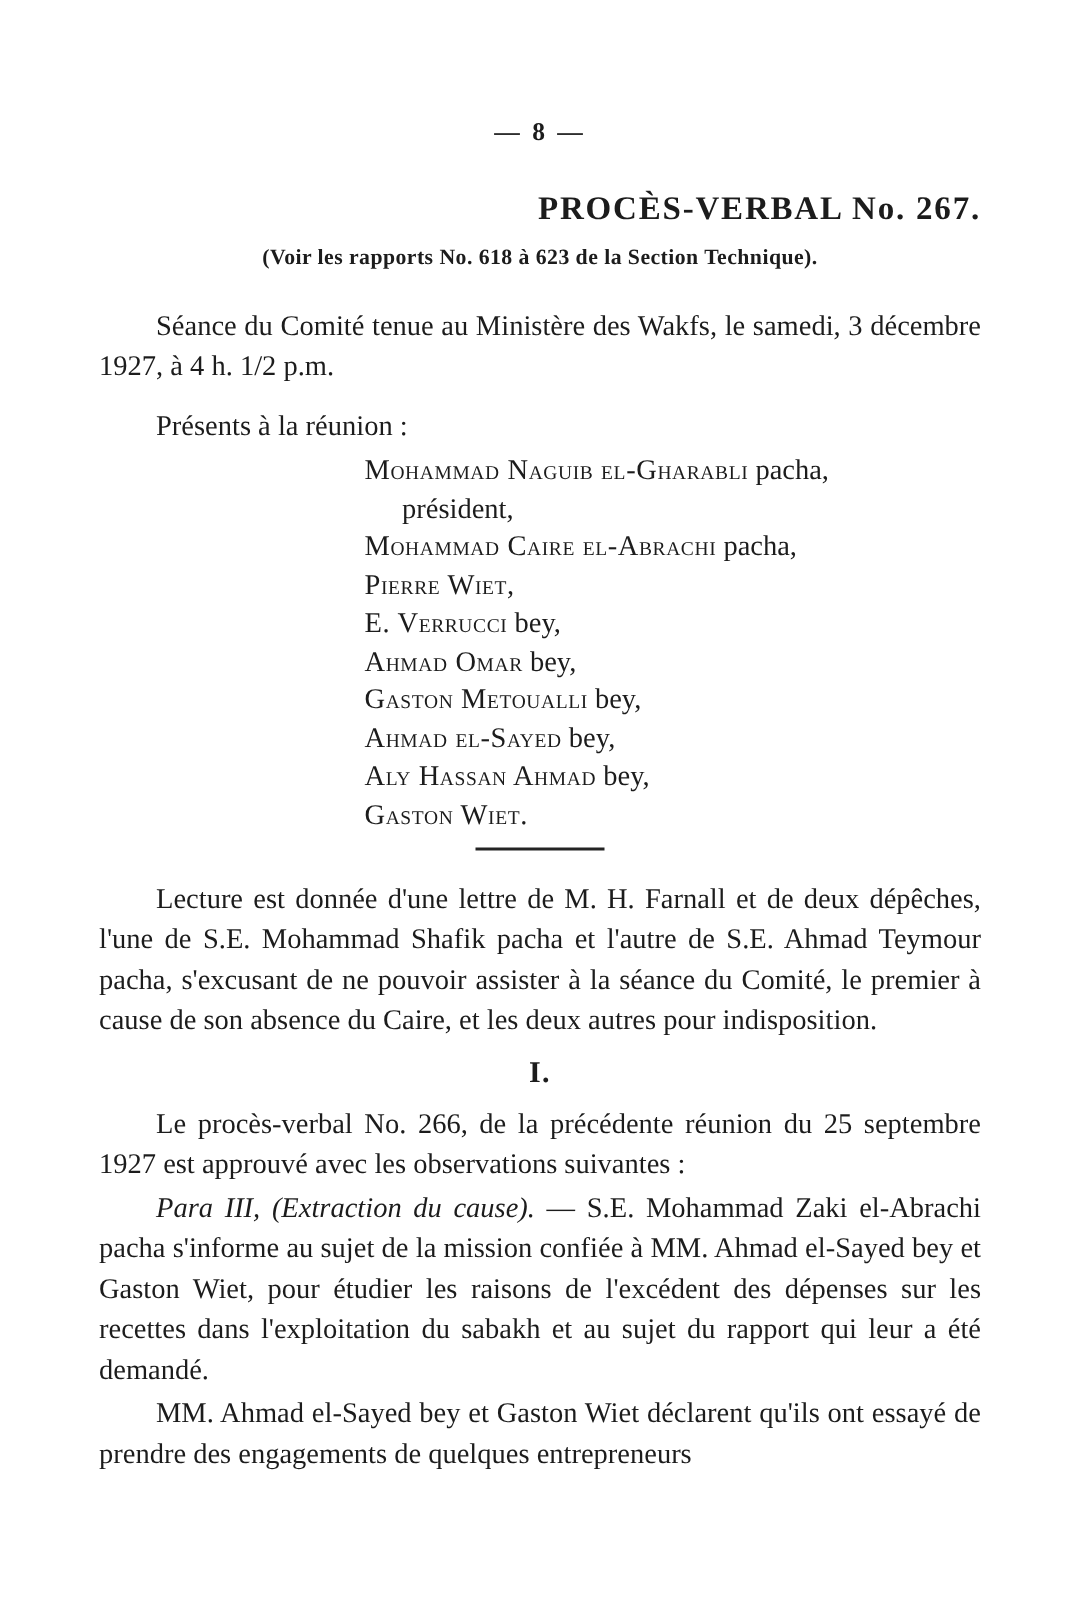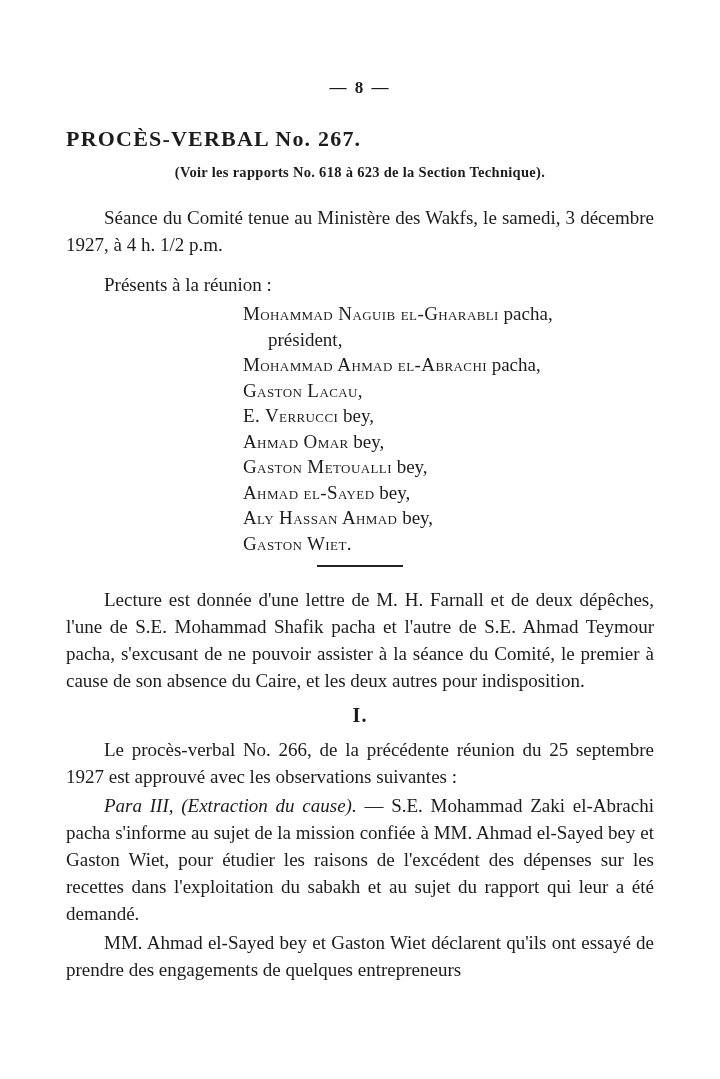--- a/index.html
+++ b/index.html
@@ -19,21 +19,21 @@
     background: #ffffff;
   }
   .page-number {
     text-align: center;
     font-weight: bold;
     font-size: 17px;
     letter-spacing: 2px;
   }
   .doc-title {
     margin-top: 28px;
-    text-align: left;
+    text-align: right;
     font-weight: bold;
     font-size: 22px;
     letter-spacing: 1.2px;
     line-height: 26px;
   }
   .doc-subtitle {
     margin-top: 11px;
     text-align: center;
     font-weight: bold;
     font-size: 14.5px;
@@ -102,24 +102,24 @@
   <p class="body-par presents">Présents à la réunion :</p>
 
   <div class="attendees">
 
     <div class="attendee-row">
       <span class="sc">Mohammad Naguib el-Gharabli</span><span> pacha,</span>
     </div>
     <div class="president-row">président,</div>
 
     <div class="attendee-row">
-      <span class="sc">Mohammad Ahmad el-Abrachi</span><span> pacha,</span>
+      <span class="sc">Mohammad Caire el-Abrachi</span><span> pacha,</span>
     </div>
     <div class="attendee-row">
-      <span class="sc">Gaston Lacau</span><span>,</span>
+      <span class="sc">Pierre Wiet</span><span>,</span>
     </div>
     <div class="attendee-row">
       <span class="sc">E. Verrucci</span><span> bey,</span>
     </div>
     <div class="attendee-row">
       <span class="sc">Ahmad Omar</span><span> bey,</span>
     </div>
     <div class="attendee-row">
       <span class="sc">Gaston Metoualli</span><span> bey,</span>
     </div>

